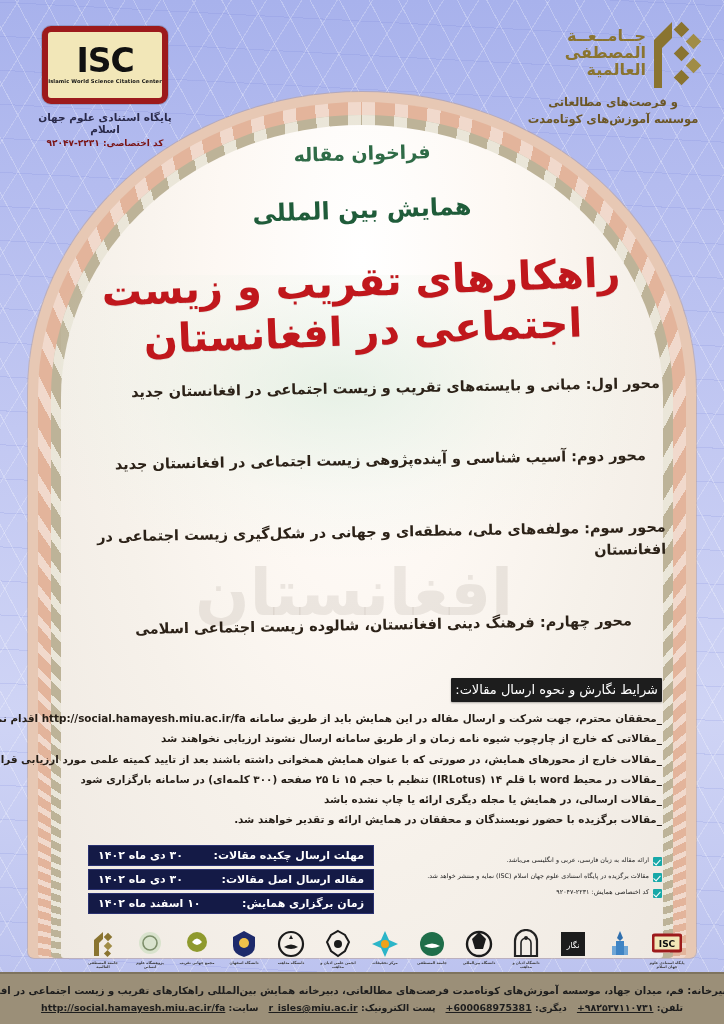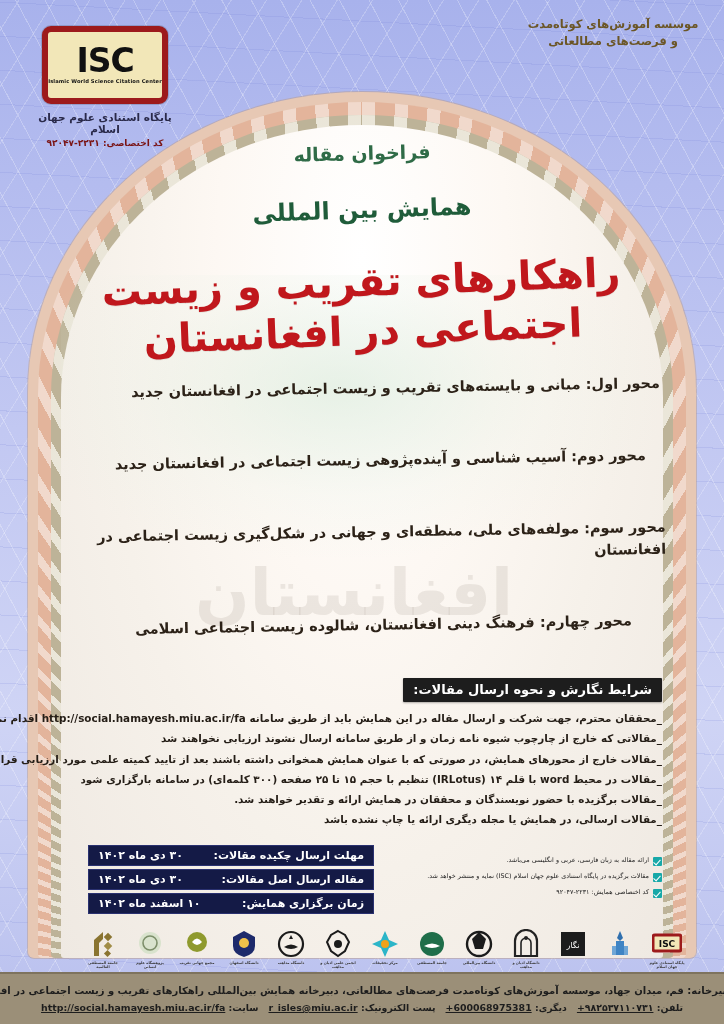--- a/index.html
+++ b/index.html
@@ -134,21 +134,21 @@
     margin-bottom:50px;padding-right:6px;font-weight:600;
     transform:rotate(-1deg);
   }
   .theme:nth-child(2){padding-right:20px;}
   .theme:nth-child(3){padding-right:0px;}
   .theme:nth-child(4){padding-right:34px;}
 
   
   .cond-banner{
     position:absolute;right:62px;top:678px;background:#1d1d1d;color:#fff;
-    padding:4px 10px 5px;font-size:13px;font-weight:700;direction:rtl;border-radius:1px;
+    padding:4px 4px 5px;font-size:13px;font-weight:400;direction:rtl;border-radius:1px;
     box-shadow:0 1px 2px rgba(0,0,0,.3);
   }
   .cond-list{
     position:absolute;left:66px;right:62px;top:708px;direction:rtl;text-align:right;
   }
   .cond-item{
     font-size:10.4px;color:#241d16;line-height:1.95;font-weight:600;white-space:nowrap;
   }
 
   
@@ -213,45 +213,60 @@
   <div class="isc-block">
     <div class="isc-logo">
       <div class="isc-text">ISC</div>
       <div class="isc-sub">Islamic World Science Citation Center</div>
     </div>
     <div class="isc-fa">پایگاه استنادی علوم جهان اسلام</div>
     <div class="isc-code">کد اختصاصی: ۲۲۳۱-۹۲۰۴۷</div>
   </div>
 
   <div class="uni-block">
+    <div class="uni-mark">
+      <div class="uni-arabic">
+        <div>جــامــعــة</div>
+        <div>المصطفى</div>
+        <div>العالمية</div>
+      </div>
+      <svg class="uni-glyph" viewBox="0 0 58 72">
+        <path d="M8 70 L8 22 L26 4 L26 20 L16 30 L16 70 Z" fill="#8a7430"></path>
+        <rect x="30" y="6" width="11" height="11" transform="rotate(45 35.5 11.5)" fill="#8a7430"></rect>
+        <rect x="42" y="18" width="11" height="11" transform="rotate(45 47.5 23.5)" fill="#a08c46"></rect>
+        <rect x="30" y="30" width="11" height="11" transform="rotate(45 35.5 35.5)" fill="#8a7430"></rect>
+        <rect x="42" y="42" width="11" height="11" transform="rotate(45 47.5 47.5)" fill="#a08c46"></rect>
+        <rect x="30" y="54" width="11" height="11" transform="rotate(45 35.5 59.5)" fill="#8a7430"></rect>
+      </svg>
+    </div>
     <div class="uni-fa">
+      <div>و فرصت‌های مطالعاتی</div>
       <div>موسسه آموزش‌های کوتاه‌مدت</div>
-      <div>و فرصت‌های مطالعاتی</div>
     </div>
   </div>
 
   <div class="call-label">فراخوان مقاله</div>
   <div class="intl-label">همایش بین المللی</div>
   <div class="main-title">راهکارهای تقریب و زیست اجتماعی در افغانستان</div>
 
   <div class="themes">
     <div class="theme">محور اول: مبانی و بایسته‌های تقریب و زیست اجتماعی در افغانستان جدید</div>
     <div class="theme">محور دوم: آسیب شناسی و آینده‌پژوهی زیست اجتماعی در افغانستان جدید</div>
     <div class="theme">محور سوم: مولفه‌های ملی، منطقه‌ای و جهانی در شکل‌گیری زیست اجتماعی در افغانستان</div>
     <div class="theme">محور چهارم: فرهنگ دینی افغانستان، شالوده زیست اجتماعی اسلامی</div>
   </div>
 
   <div class="cond-banner">شرایط نگارش و نحوه ارسال مقالات:</div>
   <div class="cond-list">
     <div class="cond-item">_محققان محترم، جهت شرکت و ارسال مقاله در این همایش باید از طریق سامانه http://social.hamayesh.miu.ac.ir/fa اقدام نمایند</div>
     <div class="cond-item">_مقالاتی که خارج از چارچوب شیوه نامه زمان و از طریق سامانه ارسال نشوند ارزیابی نخواهند شد</div>
     <div class="cond-item">_مقالات خارج از محورهای همایش، در صورتی که با عنوان همایش همخوانی داشته باشند بعد از تایید کمیته علمی مورد ارزیابی قرار خواهند گرفت</div>
     <div class="cond-item">_مقالات در محیط word با قلم ۱۴ (IRLotus) تنظیم با حجم ۱۵ تا ۲۵ صفحه (۳۰۰ کلمه‌ای) در سامانه بارگزاری شود</div>
+    <div class="cond-item">_مقالات ارسالی، در همایش یا مجله دیگری ارائه یا چاپ نشده باشد</div>
     <div class="cond-item">_مقالات برگزیده با حضور نویسندگان و محققان در همایش ارائه و تقدیر خواهند شد.</div>
-    <div class="cond-item">_مقالات ارسالی، در همایش یا مجله دیگری ارائه یا چاپ نشده باشد</div>
   </div>
 
   <div class="dates">
     <div class="date-row">
       <span class="date-label">مهلت ارسال چکیده مقالات:</span>
       <span class="date-value">۳۰ دی ماه ۱۴۰۲</span>
     </div>
     <div class="date-row">
       <span class="date-label">مقاله ارسال اصل مقالات:</span>
       <span class="date-value">۳۰ دی ماه ۱۴۰۲</span>

